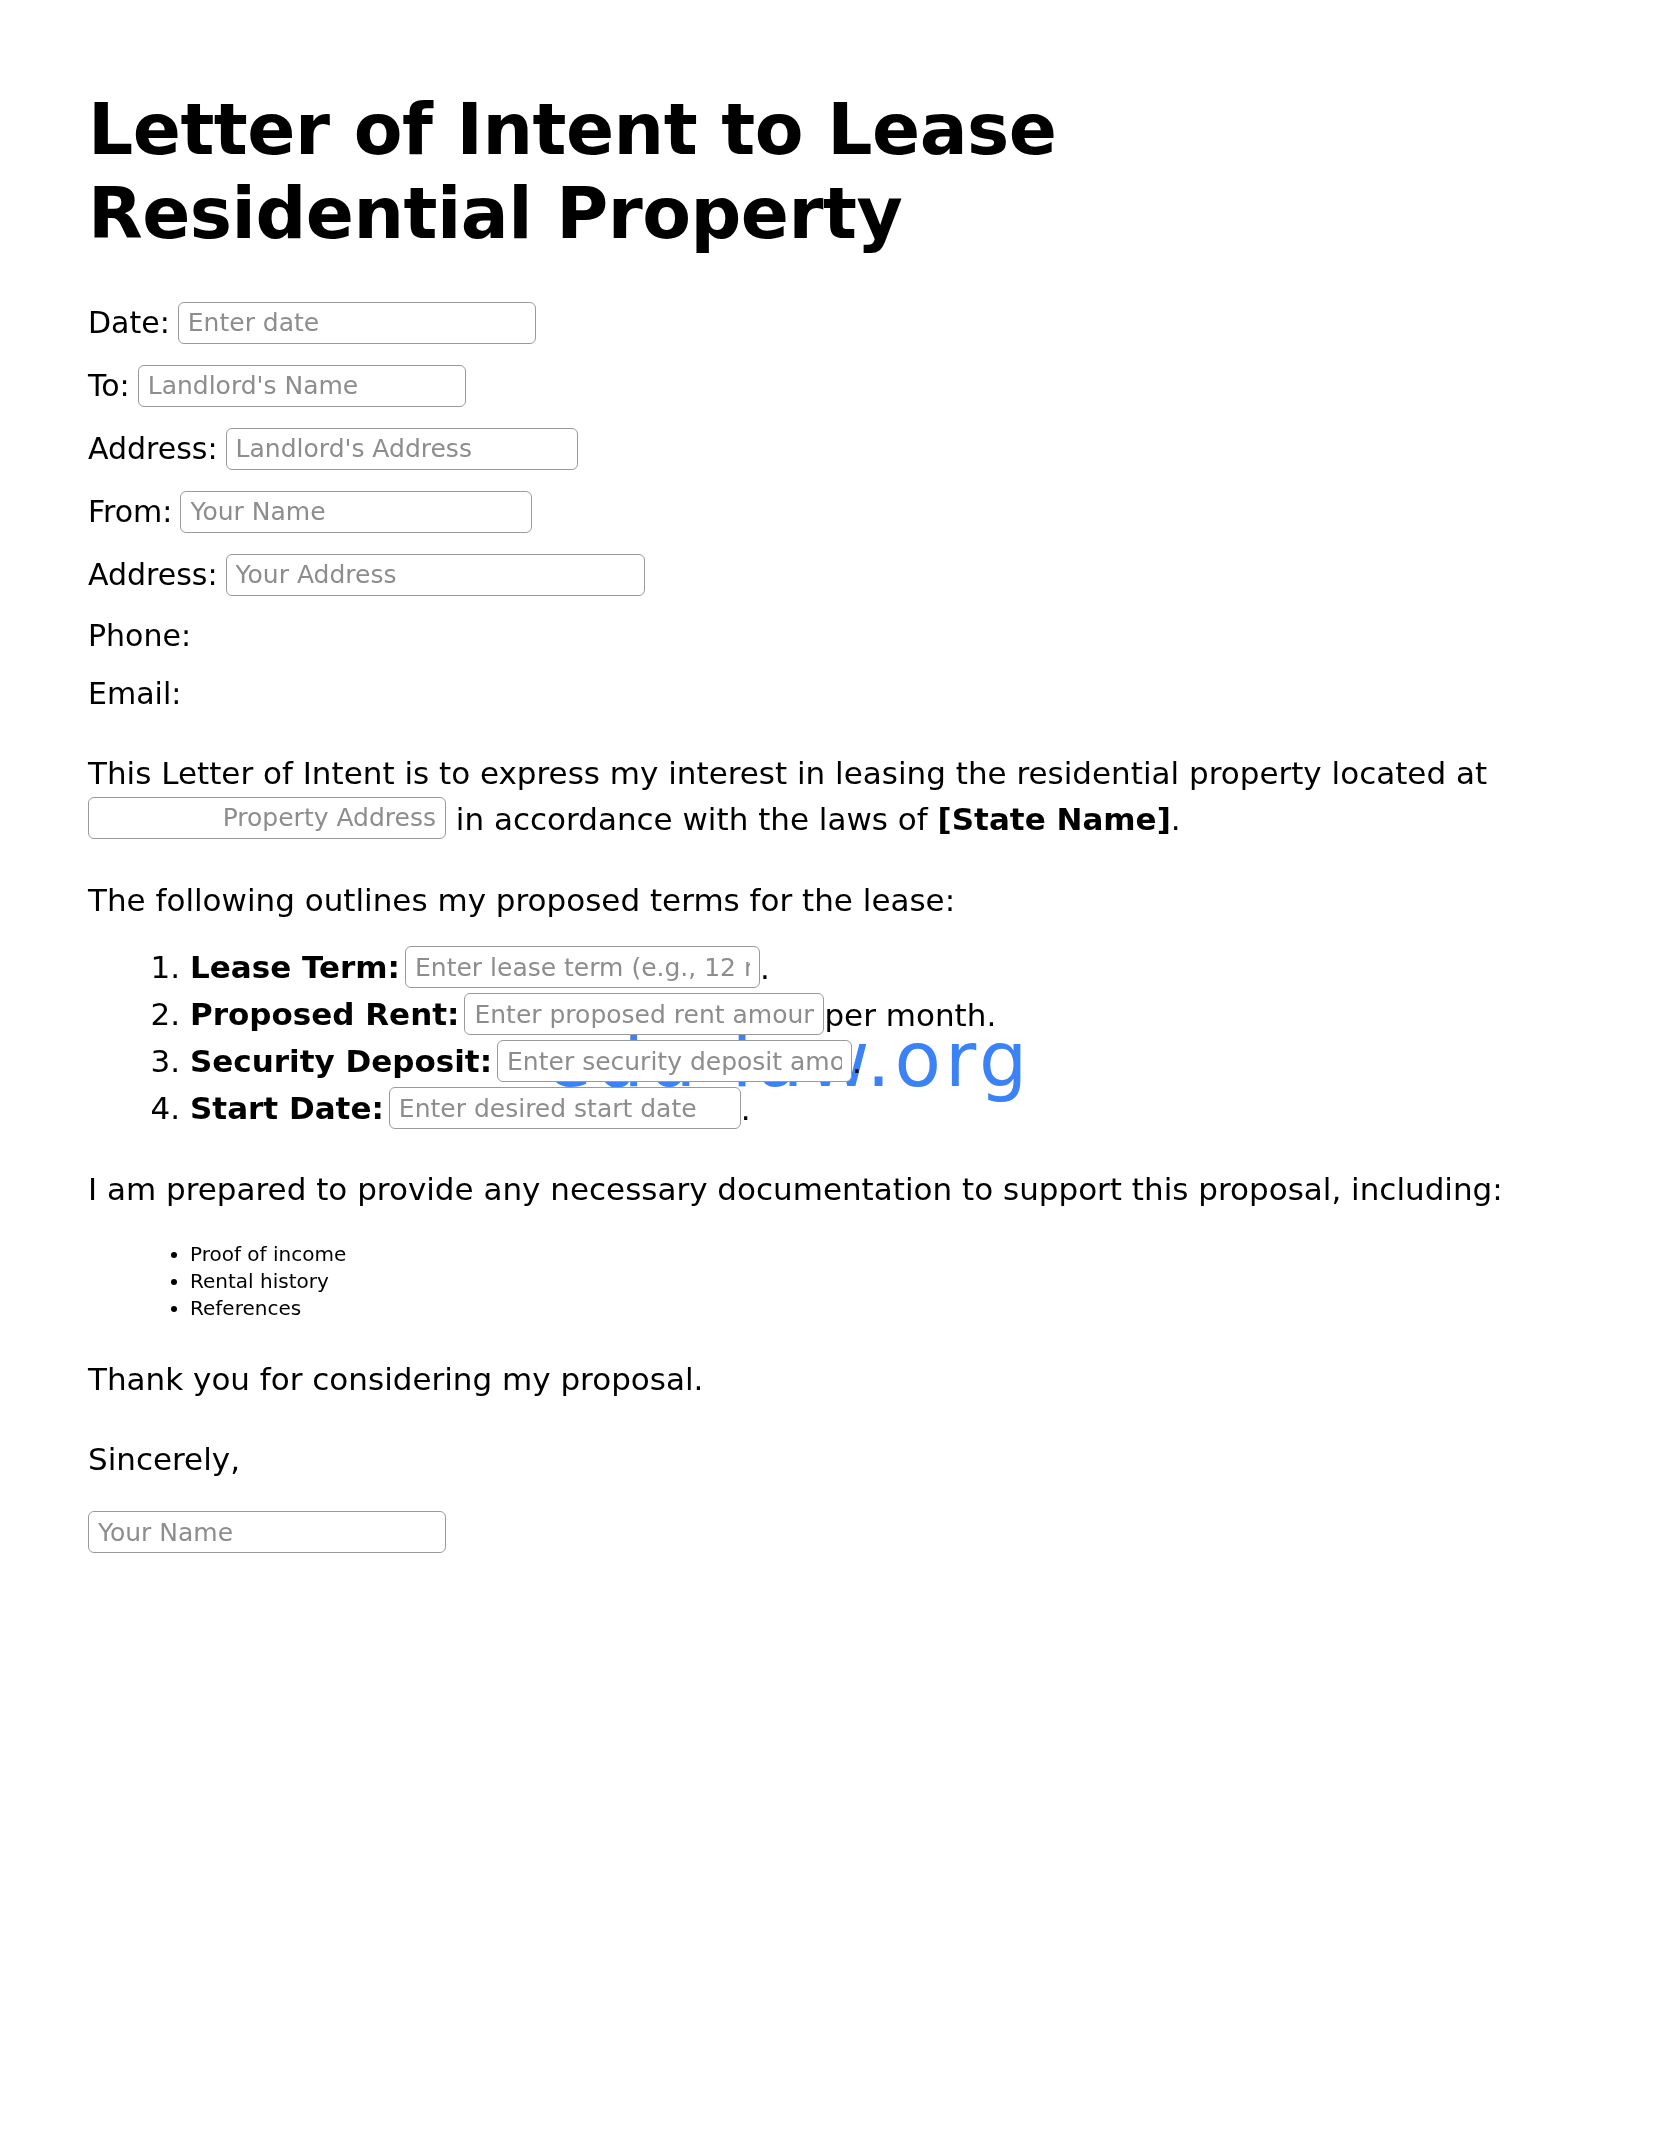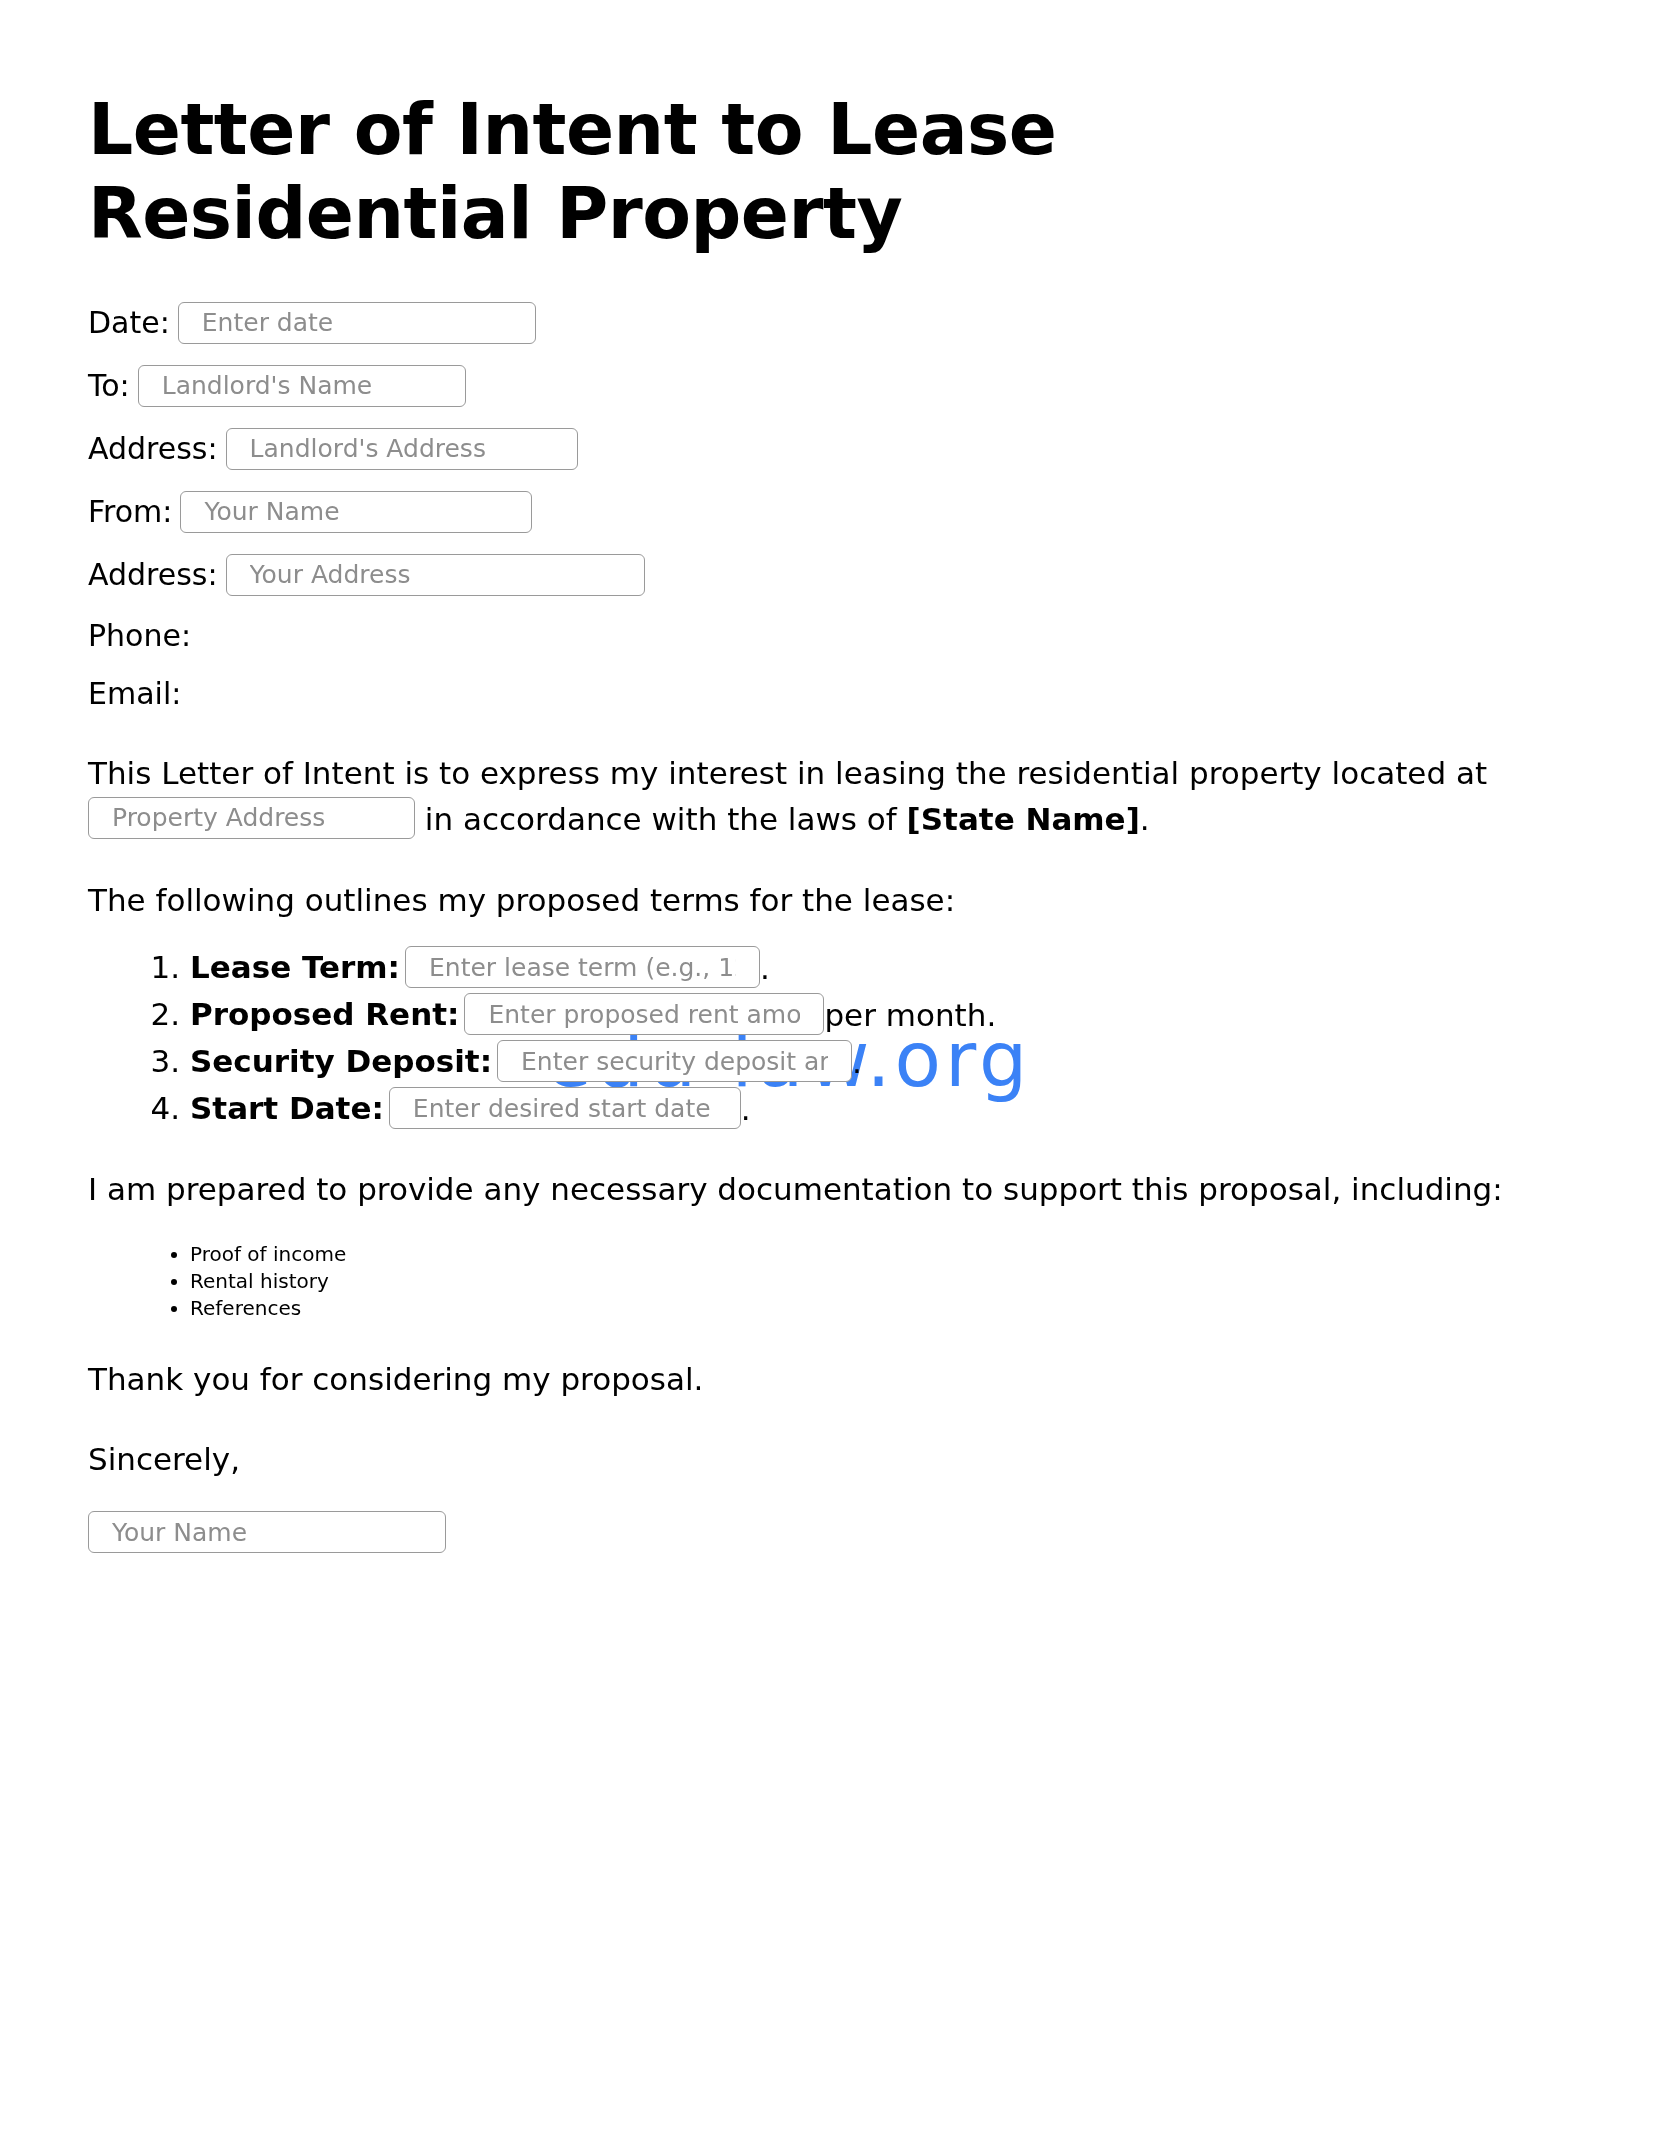--- a/index.html
+++ b/index.html
@@ -64,38 +64,38 @@
     font-size: 30px;
   }
 
   input[type="text"] {
     font-family: "DejaVu Sans", "Liberation Sans", sans-serif;
     font-size: 25px;
     line-height: 1.2;
     color: #222;
     border: 1.5px solid #9a9a9a;
     border-radius: 6px;
-    padding: 5px 23px;
+    padding: 5px 9px;
     background: #ffffff;
     outline: none;
     height: 42px;
   }
   input[type="text"]::placeholder {
     color: #8d8d8d;
     opacity: 1;
   }
 
   .w-date { width: 358px; }
   .w-llname { width: 328px; }
   .w-lladdr { width: 352px; }
   .w-yourname { width: 352px; }
   .w-youraddr { width: 419px; }
   .w-phone { width: 348px; }
   .w-email { width: 352px; }
-  .w-propaddr { width: 327px; }
+  .w-propaddr { width: 358px; text-align: right; }
   .w-signature { width: 358px; }
   .w-leaseterm { width: 355px; }
   .w-rent { width: 360px; }
   .w-deposit { width: 355px; }
   .w-startdate { width: 352px; }
 
   
   .para {
     font-size: 31px;
     line-height: 1.43;

